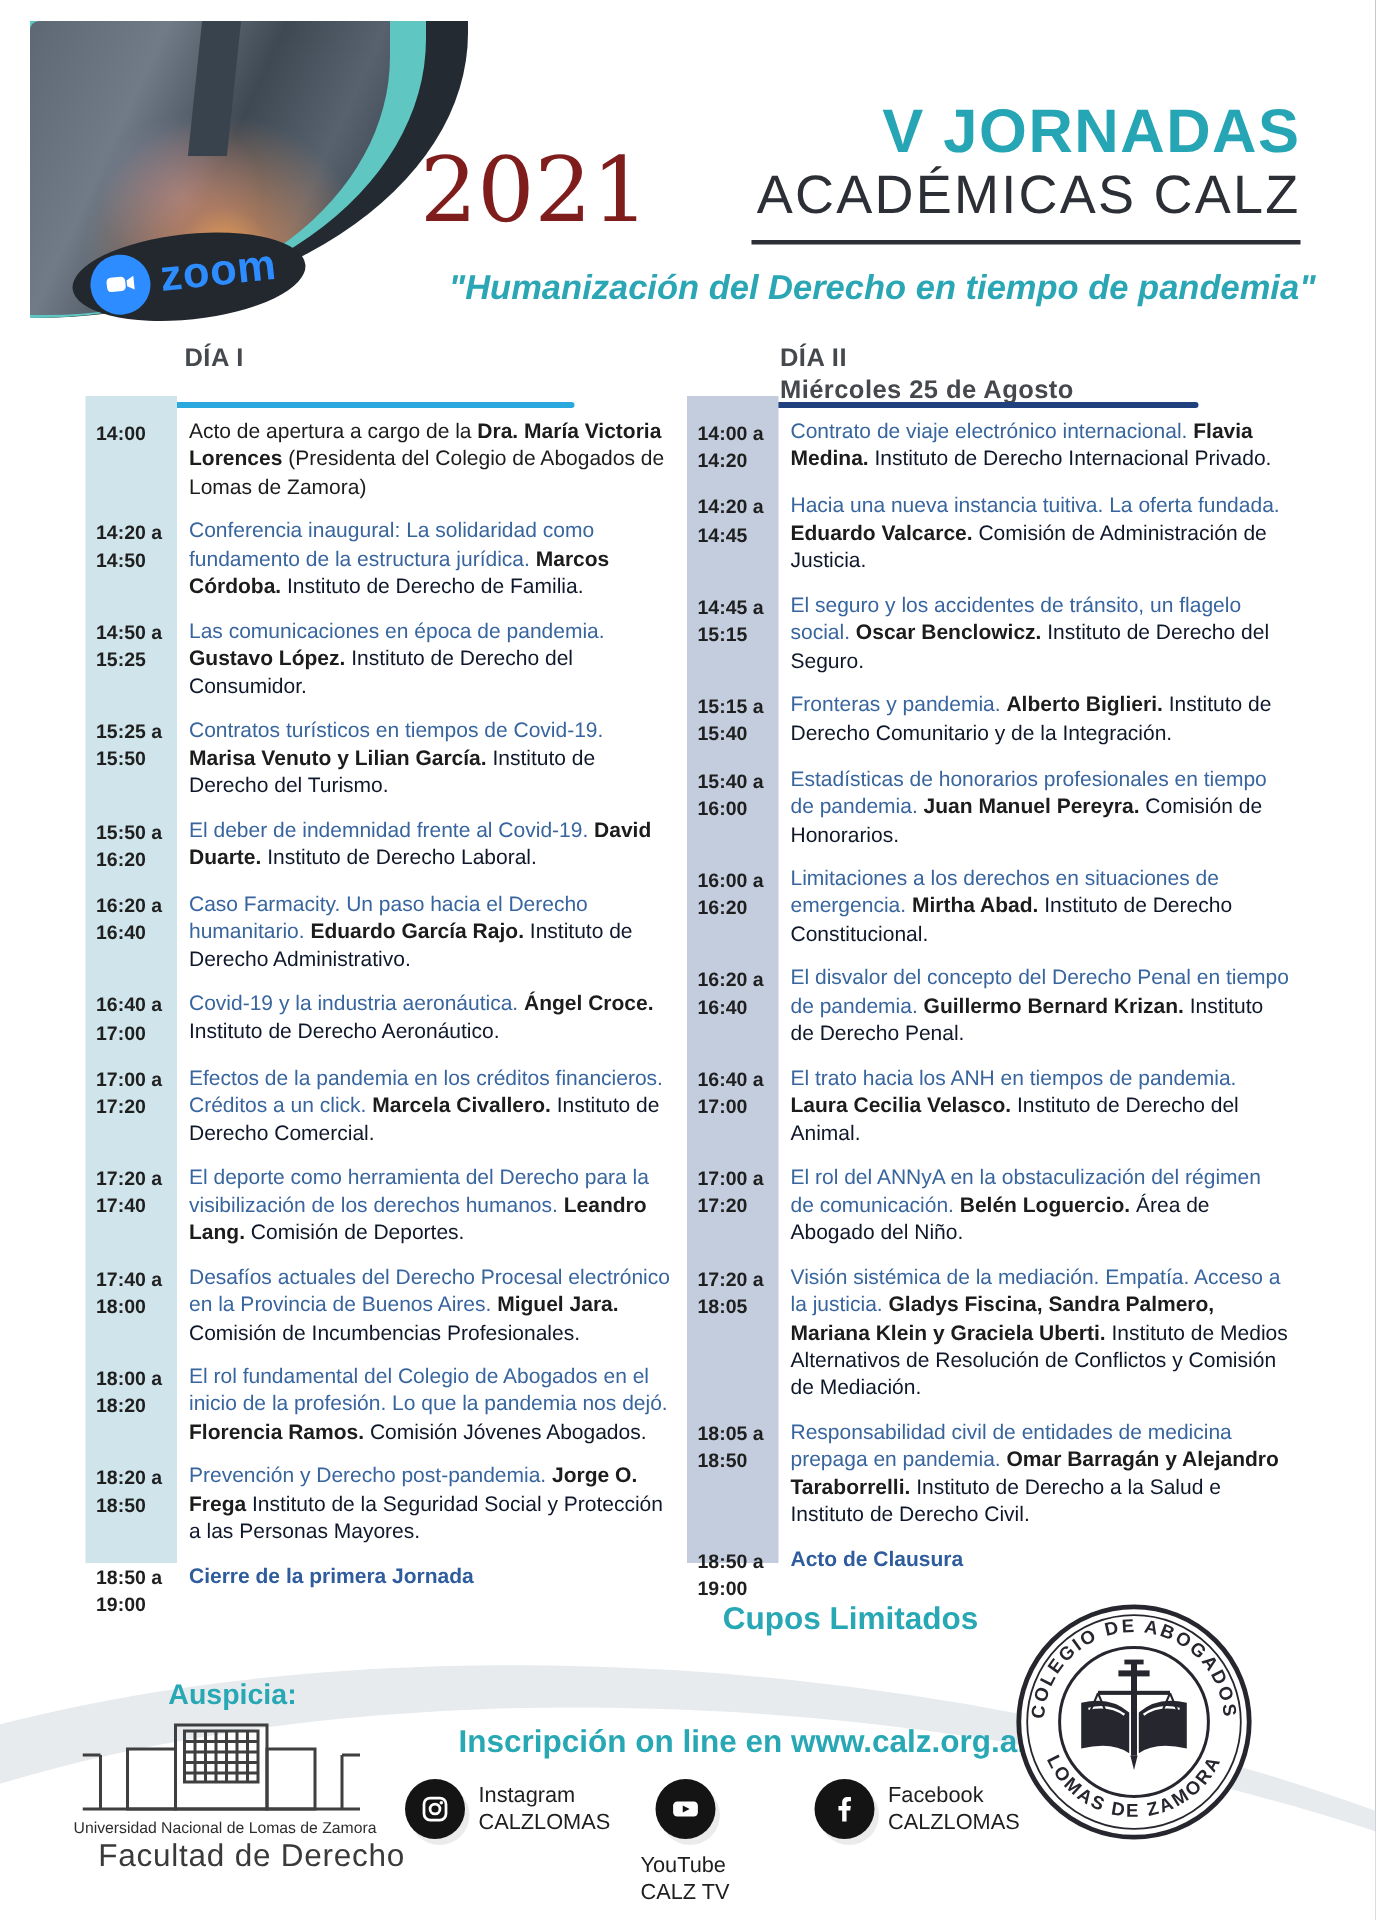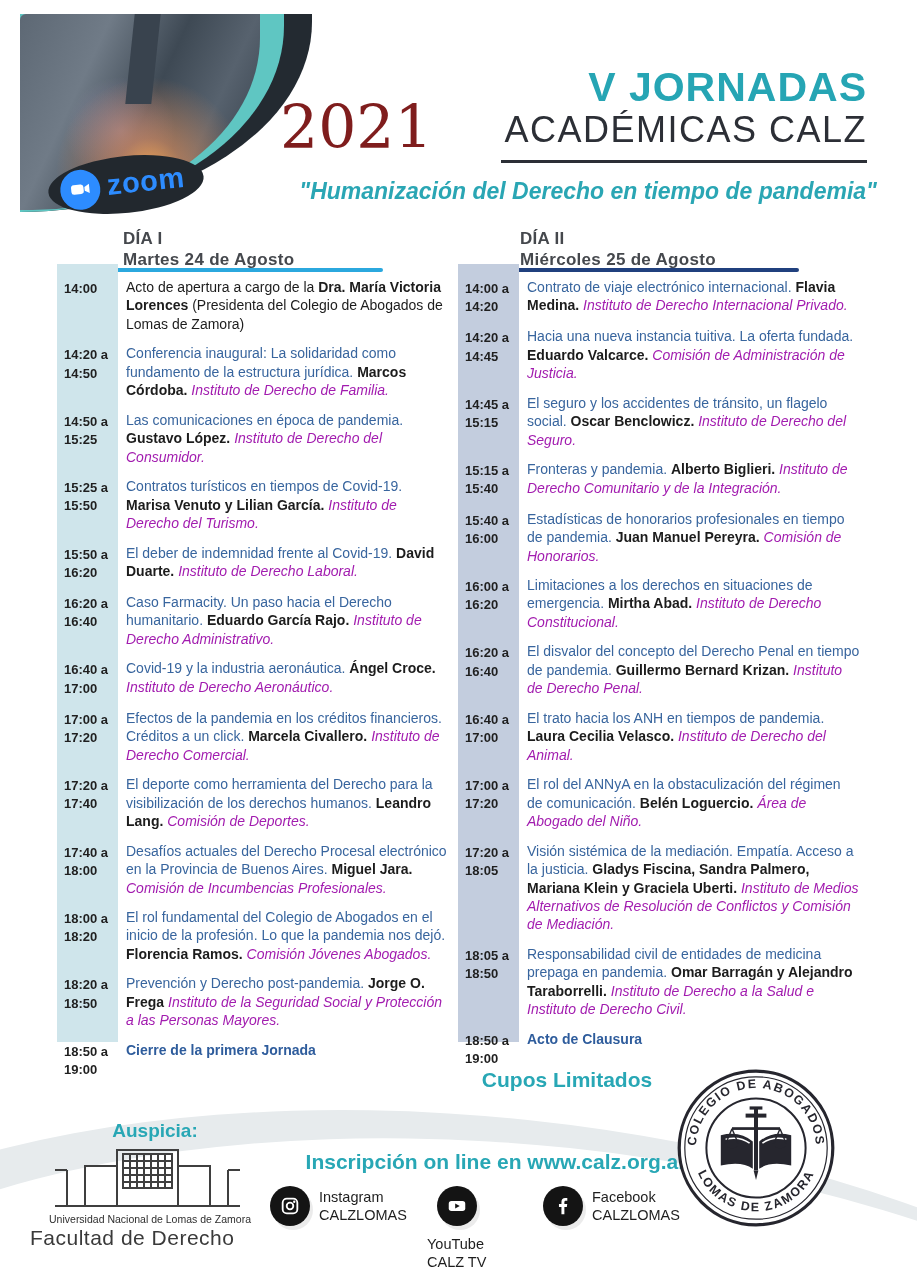--- a/index.html
+++ b/index.html
@@ -46,30 +46,30 @@
   .underline{position:absolute;left:3px;top:40px;height:4px;border-radius:2px;background:var(--accent);}
   #day1 .underline{width:323px;}
   #day2 .underline{width:338px;}
   .strip{position:absolute;left:0;top:36px;width:61px;height:778px;background:var(--strip);}
   .rows{position:absolute;left:0;top:50px;right:0;}
   .row{display:flex;margin-bottom:11px;position:relative;}
   .time{flex:0 0 61px;font-weight:700;font-size:13px;color:#1f1f1f;padding:2px 4px 0 7px;line-height:1.4;box-sizing:border-box;}
   .cell{flex:1;padding-left:8px;padding-right:2px;font-size:14px;line-height:1.32;color:#1c1c1c;}
   .seg-t{color:#38659e;}
   .seg-n{font-weight:bold;color:#1c1c1c;}
-  .seg-i{font-style:italic;color:#a21caf;}
+  .seg-i{color:#0f172a;}
   .seg-p{color:#1c1c1c;}
   .seg-c{font-weight:bold;color:#2e5c9c;}
 
   
   .auspicia{position:absolute;left:60px;top:1120px;width:190px;text-align:center;
         color:#28a7b5;font-weight:bold;font-size:19px;}
   .building{position:absolute;left:55px;top:1144px;}
   .uni1{position:absolute;left:30px;top:1213px;width:240px;text-align:center;font-size:10.5px;color:#2e2e2e;}
-  .uni2{position:absolute;left:30px;top:1226px;width:240px;text-align:left;font-size:21px;color:#3a3a3a;letter-spacing:.5px;}
+  .uni2{position:absolute;left:30px;top:1226px;width:240px;text-align:right;font-size:21px;color:#3a3a3a;letter-spacing:.5px;}
   .cupos{position:absolute;left:387px;top:1068px;width:360px;text-align:center;color:#28a7b5;font-weight:bold;font-size:21px;}
   .inscripcion{position:absolute;left:276px;top:1150px;width:440px;text-align:center;color:#28a7b5;font-weight:bold;font-size:21px;}
   .social{position:absolute;display:flex;align-items:center;gap:9px;top:1186px;}
   #social-ig{left:270px;} #social-yt{left:427px;flex-direction:column;} #social-fb{left:543px;}
   .social-icon{width:40px;height:40px;border-radius:50%;background:#141414;display:flex;align-items:center;justify-content:center;flex:0 0 auto;
         box-shadow:3px 4px 0 rgba(0,0,0,.08);}
   .social-label{font-size:14.5px;color:#1e1e1e;line-height:1.25;}
   .seal{position:absolute;left:676px;top:1068px;}
 </style>
 </head>
@@ -107,21 +107,20 @@
       <div class="title-1">V JORNADAS</div>
       <div class="title-2">ACADÉMICAS CALZ</div>
       <div class="title-rule"></div>
     </div>
 
     <div class="subtitle">"Humanización del Derecho en tiempo de pandemia"</div>
 
     <div class="day" id="day1" style="--accent: #2ba8de; --strip: #cfe5eb;">
       <div class="day-header">
         <div>DÍA I</div>
-        <div>Martes 24 de Agosto</div>
       </div>
       <div class="underline"></div>
       <div class="strip"></div>
       <div class="rows">
           <div class="row">
             <div class="time">14:00</div>
             <div class="cell"><span class="seg-p">Acto de apertura a cargo de la </span><span class="seg-n">Dra. María Victoria Lorences</span><span class="seg-p"> (Presidenta del Colegio de Abogados de Lomas de Zamora)</span></div>
           </div>
           <div class="row">
             <div class="time">14:20 a 14:50</div>

